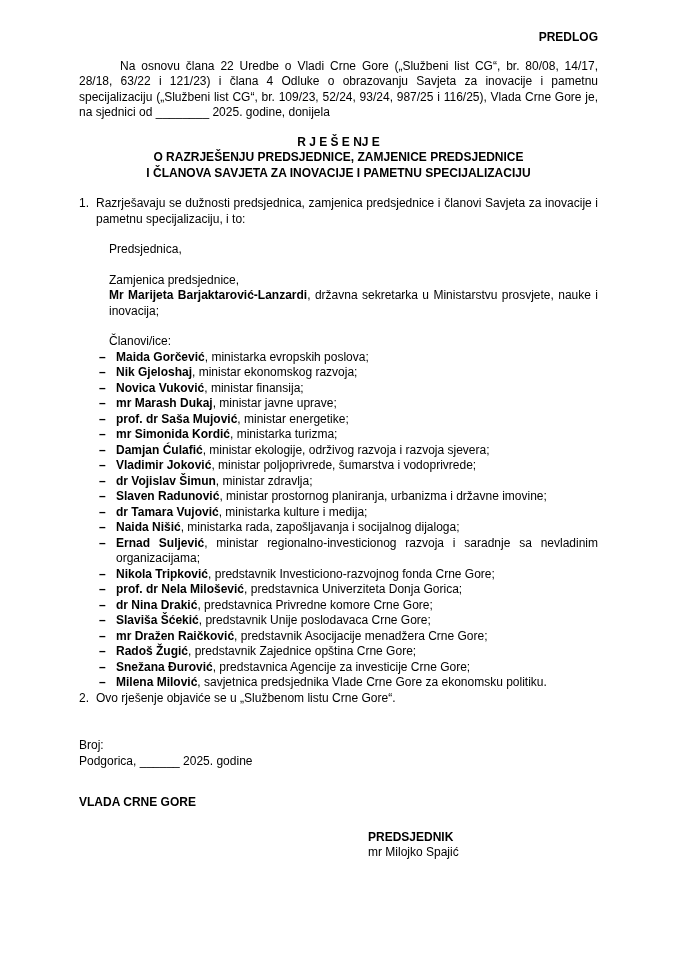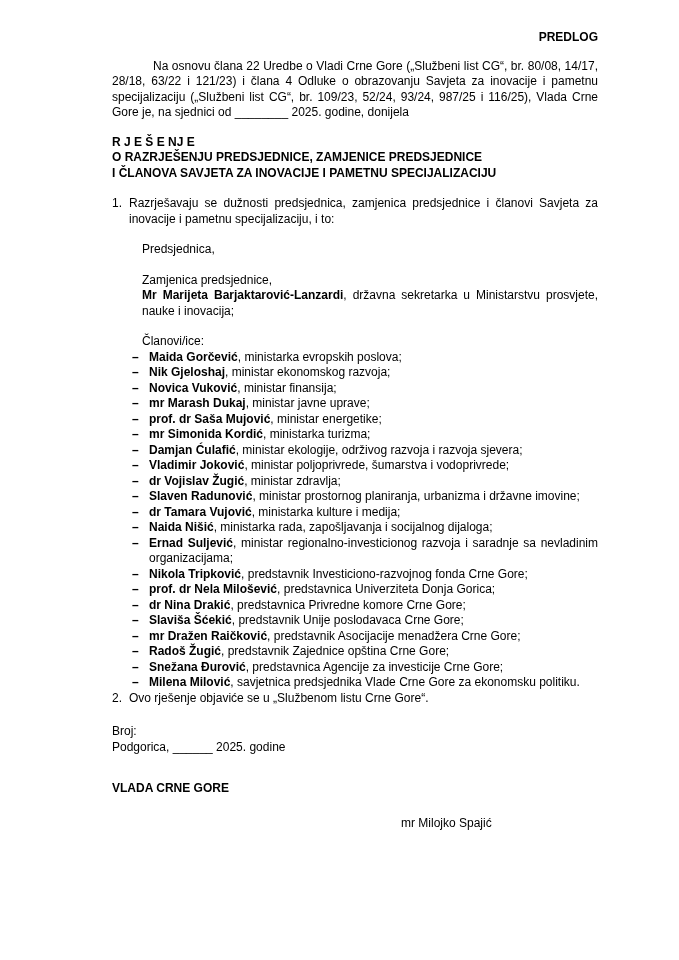--- a/index.html
+++ b/index.html
@@ -5,39 +5,39 @@
   * { box-sizing: border-box; }
   html, body { margin: 0; padding: 0; }
   body {
     width: 679px; height: 960px;
     background: #ffffff; color: #000000;
     font-family: "Liberation Sans", sans-serif;
     font-size: 12px; line-height: 15.5px;
   }
   .page {
     width: 679px; height: 960px;
-    padding: 30px 81px 16px 112px;
+    padding: 30px 81px 16px 79px;
     overflow: hidden; background: #ffffff;
   }
   p { margin: 0; }
   .predlog { text-align: right; font-weight: bold; margin: 0 0 13px 0; }
   .intro { text-align: justify; text-indent: 41px; margin: 0 0 14px 0; }
-  .heading { font-weight: bold; margin: 0 0 15px 0; }
+  .heading { text-align: center; font-weight: bold; margin: 0 0 15px 0; }
   .numbered { display: flex; }
   .numbered .num { flex: none; width: 17px; }
   .numbered .ibody { flex: 1; min-width: 0; }
   .itext { text-align: justify; }
   .sub { margin-left: 13px; }
   .gap { margin-top: 15px; }
   .sline { text-align: justify; }
   ul.members { list-style: none; margin: 0 0 0 3px; padding: 0; }
   .member { display: flex; }
   .member .dash { flex: none; width: 17px; font-weight: bold; }
   .member .mtext { flex: 1; min-width: 0; text-align: justify; }
-  .footer-left { margin-top: 18px; }
+  .footer-left { margin-top: 32px; }
   .gov { text-align: left; font-weight: bold; margin-top: 26px; }
   .sig { margin-top: 19px; padding-left: 289px; }
   .sig .stitle { font-weight: bold; }
 </style>
 </head>
 <body>
 
 <div class="page">
 
   <div class="predlog">PREDLOG</div>
@@ -94,21 +94,21 @@
             <li class="member">
             <span class="dash">–</span>
             <span class="mtext"><b>Damjan Ćulafić</b><span>, ministar ekologije, održivog razvoja i razvoja sjevera;</span></span>
           </li>
             <li class="member">
             <span class="dash">–</span>
             <span class="mtext"><b>Vladimir Joković</b><span>, ministar poljoprivrede, šumarstva i vodoprivrede;</span></span>
           </li>
             <li class="member">
             <span class="dash">–</span>
-            <span class="mtext"><b>dr Vojislav Žugić</b><span>, ministar zdravlja;</span></span>
+            <span class="mtext"><b>dr Vojislav Šimun</b><span>, ministar zdravlja;</span></span>
           </li>
             <li class="member">
             <span class="dash">–</span>
             <span class="mtext"><b>Slaven Radunović</b><span>, ministar prostornog planiranja, urbanizma i državne imovine;</span></span>
           </li>
             <li class="member">
             <span class="dash">–</span>
             <span class="mtext"><b>dr Tamara Vujović</b><span>, ministarka kulture i medija;</span></span>
           </li>
             <li class="member">
@@ -164,16 +164,17 @@
   </div>
 
   <div class="footer-left">
     <div>Broj:</div>
     <div>Podgorica, ______ 2025. godine</div>
   </div>
 
   <div class="gov">VLADA CRNE GORE</div>
 
   <div class="sig">
+    <div class="stitle">PREDSJEDNIK</div>
     <div>mr Milojko Spajić</div>
   </div>
 
 </div>
 
 </body></html>

